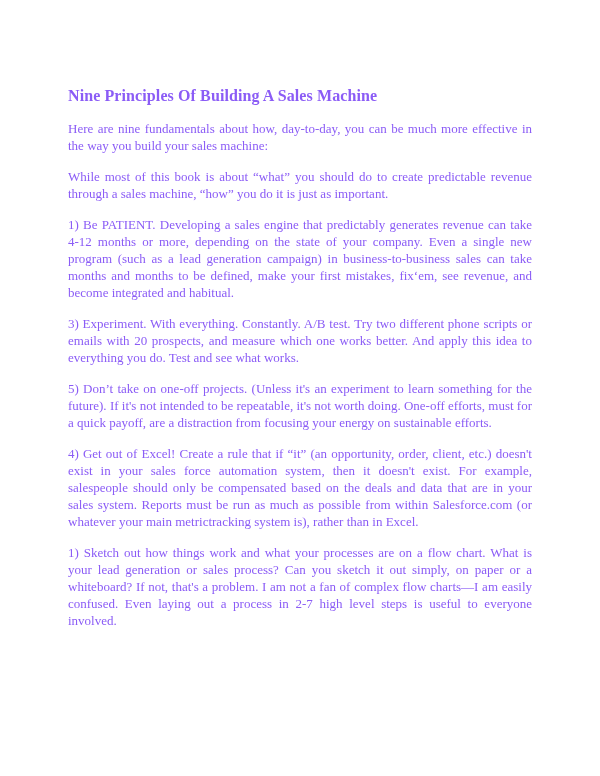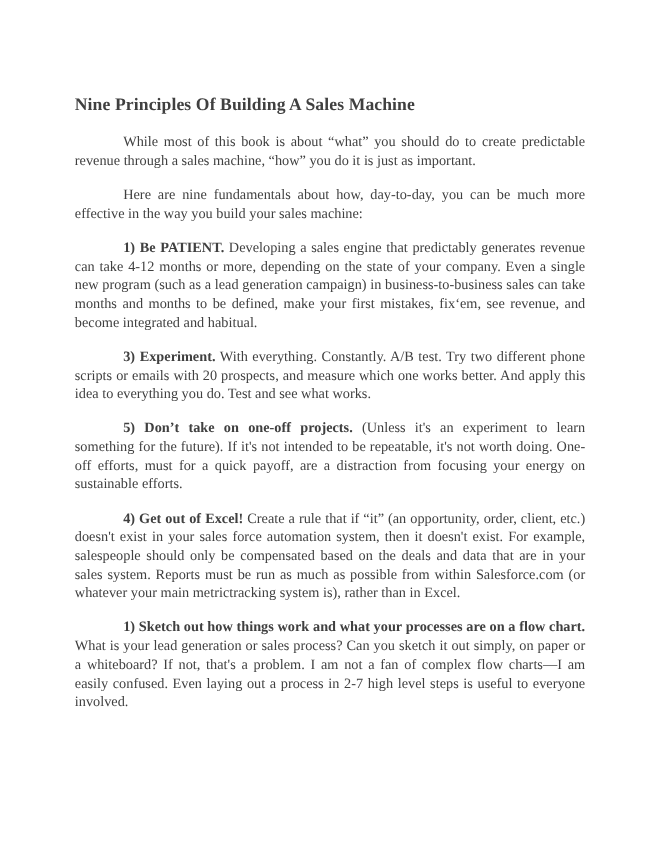--- a/index.html
+++ b/index.html
@@ -9,50 +9,49 @@
   }
   .page {
     position: relative;
     width: 600px;
     height: 728px;
     background: #ffffff;
     overflow: hidden;
     box-sizing: border-box;
     padding: 86px 68px 0 68px;
     font-family: "Liberation Serif", "DejaVu Serif", serif;
-    color: #404040;
+    color: #8b5cf6;
   }
   .page h1 {
     font-size: 16px;
     line-height: 19px;
     font-weight: bold;
     margin: 0 0 15px 0;
     letter-spacing: 0.1px;
   }
   .page p {
     font-size: 13px;
     line-height: 17px;
     margin: 0 0 14px 0;
     text-align: justify;
   }
   .page p b {
-    font-weight: bold;
-    margin-left: 44px;
+    font-weight: normal;
   }
 </style>
 </head>
 <body>
 
 <div class="page">
 
   <h1>Nine Principles Of Building A Sales Machine</h1>
 
+  <p><b></b><span>Here are nine fundamentals about how, day-to-day, you can be much more effective in the way you build your sales machine:</span></p>
+
   <p><b></b><span>While most of this book is about “what” you should do to create predictable revenue through a sales machine, “how” you do it is just as important.</span></p>
-
-  <p><b></b><span>Here are nine fundamentals about how, day-to-day, you can be much more effective in the way you build your sales machine:</span></p>
 
   <p><b>1) Be PATIENT.</b><span> Developing a sales engine that predictably generates revenue can take 4-12 months or more, depending on the state of your company. Even a single new program (such as a lead generation campaign) in business-to-business sales can take months and months to be defined, make your first mistakes, fix‘em, see revenue, and become integrated and habitual.</span></p>
 
   <p><b>3) Experiment.</b><span> With everything. Constantly. A/B test. Try two different phone scripts or emails with 20 prospects, and measure which one works better. And apply this idea to everything you do. Test and see what works.</span></p>
 
   <p><b>5) Don’t take on one-off projects.</b><span> (Unless it's an experiment to learn something for the future). If it's not intended to be repeatable, it's not worth doing. One-off efforts, must for a quick payoff, are a distraction from focusing your energy on sustainable efforts.</span></p>
 
   <p><b>4) Get out of Excel!</b><span> Create a rule that if “it” (an opportunity, order, client, etc.) doesn't exist in your sales force automation system, then it doesn't exist. For example, salespeople should only be compensated based on the deals and data that are in your sales system. Reports must be run as much as possible from within Salesforce.com (or whatever your main metrictracking system is), rather than in Excel.</span></p>
 
   <p><b>1) Sketch out how things work and what your processes are on a flow chart.</b><span> What is your lead generation or sales process? Can you sketch it out simply, on paper or a whiteboard? If not, that's a problem. I am not a fan of complex flow charts—I am easily confused. Even laying out a process in 2-7 high level steps is useful to everyone involved.</span></p>

